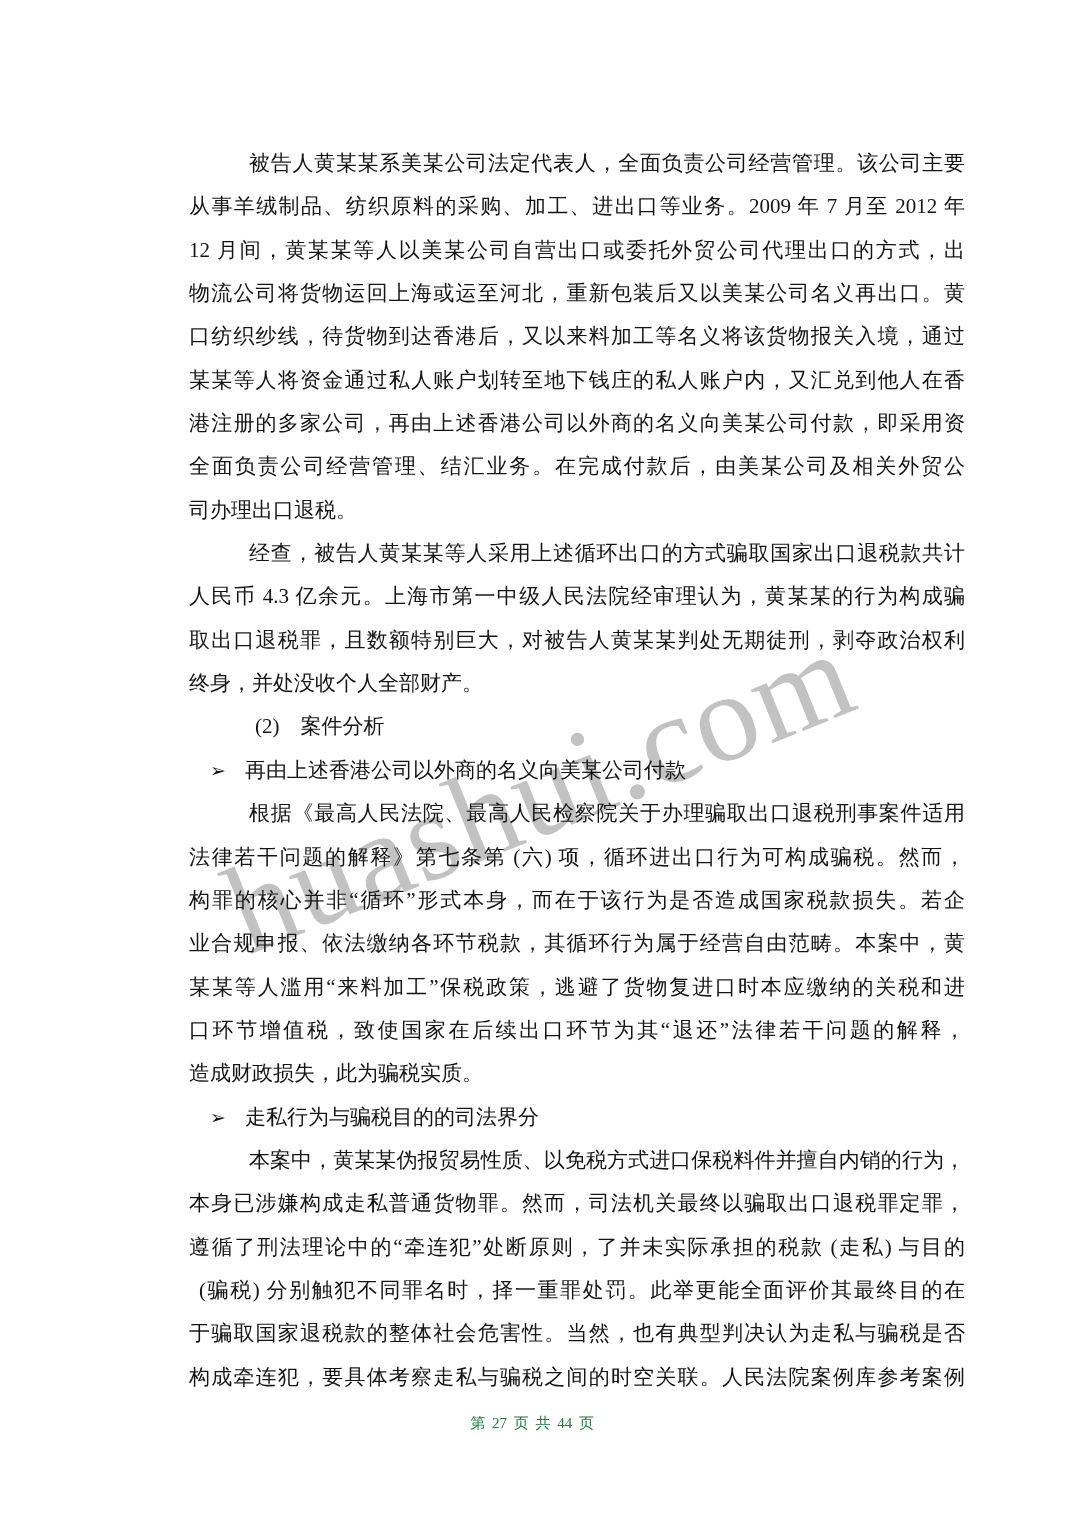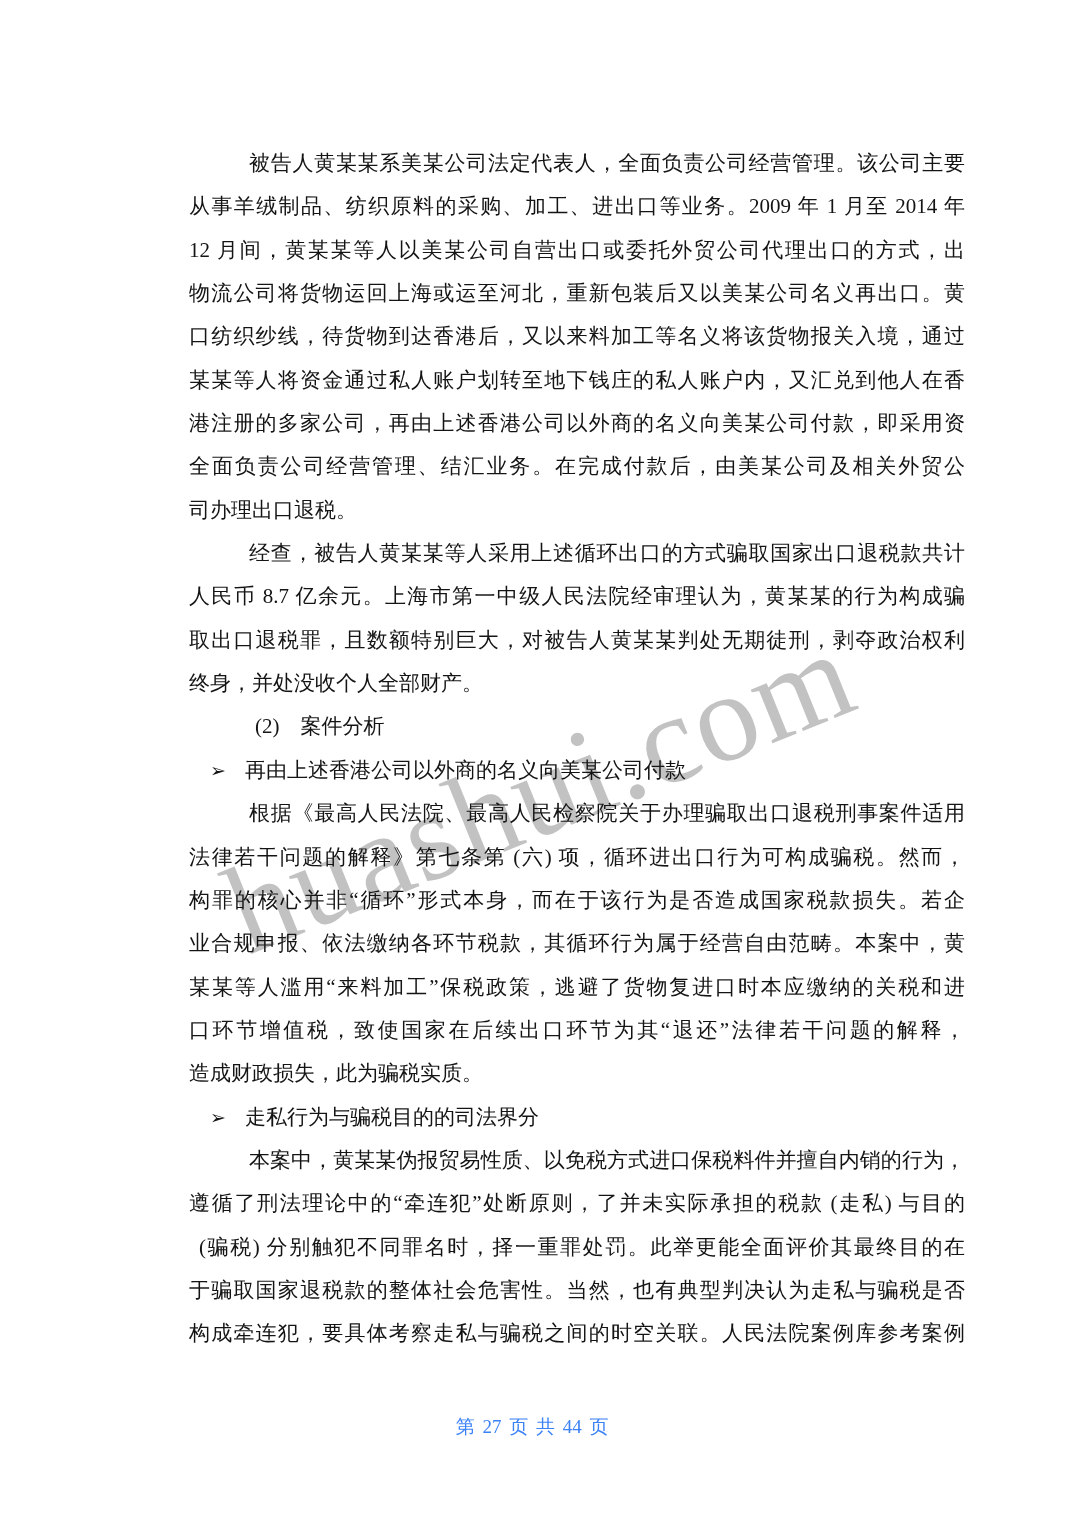--- a/index.html
+++ b/index.html
@@ -59,57 +59,58 @@
     font-size: 19px;
     text-indent: 0;
   }
   .bullet-text { margin-left: 56px; }
   .page-footer {
     position: absolute;
     left: 0;
     top: 1414px;
     width: 1064px;
     text-align: center;
-    font-size: 19px;
+    font-size: 15px;
     word-spacing: 3px;
     z-index: 1;
-    color: #3b82f6;
+    color: #15803d;
   }
 </style>
 </head>
 <body>
 
 <div class="page">
   <div class="watermark">huashui.com</div>
 
   <div class="doc-body">
       <div class="line body-first">被告人黄某某系美某公司法定代表人，全面负责公司经营管理。该公司主要</div>
-      <div class="line body">从事羊绒制品、纺织原料的采购、加工、进出口等业务。2009 年 1 月至 2014 年</div>
+      <div class="line body">从事羊绒制品、纺织原料的采购、加工、进出口等业务。2009 年 7 月至 2012 年</div>
       <div class="line body">12 月间，黄某某等人以美某公司自营出口或委托外贸公司代理出口的方式，出</div>
       <div class="line body">物流公司将货物运回上海或运至河北，重新包装后又以美某公司名义再出口。黄</div>
       <div class="line body">口纺织纱线，待货物到达香港后，又以来料加工等名义将该货物报关入境，通过</div>
       <div class="line body">某某等人将资金通过私人账户划转至地下钱庄的私人账户内，又汇兑到他人在香</div>
       <div class="line body">港注册的多家公司，再由上述香港公司以外商的名义向美某公司付款，即采用资</div>
       <div class="line body">全面负责公司经营管理、结汇业务。在完成付款后，由美某公司及相关外贸公</div>
       <div class="line body-end">司办理出口退税。</div>
       <div class="line body-first">经查，被告人黄某某等人采用上述循环出口的方式骗取国家出口退税款共计</div>
-      <div class="line body">人民币 8.7 亿余元。上海市第一中级人民法院经审理认为，黄某某的行为构成骗</div>
+      <div class="line body">人民币 4.3 亿余元。上海市第一中级人民法院经审理认为，黄某某的行为构成骗</div>
       <div class="line body">取出口退税罪，且数额特别巨大，对被告人黄某某判处无期徒刑，剥夺政治权利</div>
       <div class="line body-end">终身，并处没收个人全部财产。</div>
       <div class="line heading">(2)　案件分析</div>
       <div class="line bullet"><span class="bullet-arrow">➢</span><span class="bullet-text">再由上述香港公司以外商的名义向美某公司付款</span></div>
       <div class="line body-first">根据《最高人民法院、最高人民检察院关于办理骗取出口退税刑事案件适用</div>
       <div class="line body">法律若干问题的解释》第七条第 (六) 项，循环进出口行为可构成骗税。然而，</div>
       <div class="line body">构罪的核心并非“循环”形式本身，而在于该行为是否造成国家税款损失。若企</div>
       <div class="line body">业合规申报、依法缴纳各环节税款，其循环行为属于经营自由范畴。本案中，黄</div>
       <div class="line body">某某等人滥用“来料加工”保税政策，逃避了货物复进口时本应缴纳的关税和进</div>
       <div class="line body">口环节增值税，致使国家在后续出口环节为其“退还”法律若干问题的解释，</div>
       <div class="line body-end">造成财政损失，此为骗税实质。</div>
       <div class="line bullet"><span class="bullet-arrow">➢</span><span class="bullet-text">走私行为与骗税目的的司法界分</span></div>
       <div class="line body-first">本案中，黄某某伪报贸易性质、以免税方式进口保税料件并擅自内销的行为，</div>
+      <div class="line body">本身已涉嫌构成走私普通货物罪。然而，司法机关最终以骗取出口退税罪定罪，</div>
       <div class="line body">遵循了刑法理论中的“牵连犯”处断原则，了并未实际承担的税款 (走私) 与目的</div>
       <div class="line body-first-small">(骗税) 分别触犯不同罪名时，择一重罪处罚。此举更能全面评价其最终目的在</div>
       <div class="line body">于骗取国家退税款的整体社会危害性。当然，也有典型判决认为走私与骗税是否</div>
       <div class="line body">构成牵连犯，要具体考察走私与骗税之间的时空关联。人民法院案例库参考案例</div>
     </div>
 
   <div class="page-footer">第 27 页 共 44 页</div>
 </div>
 
 </body></html>

